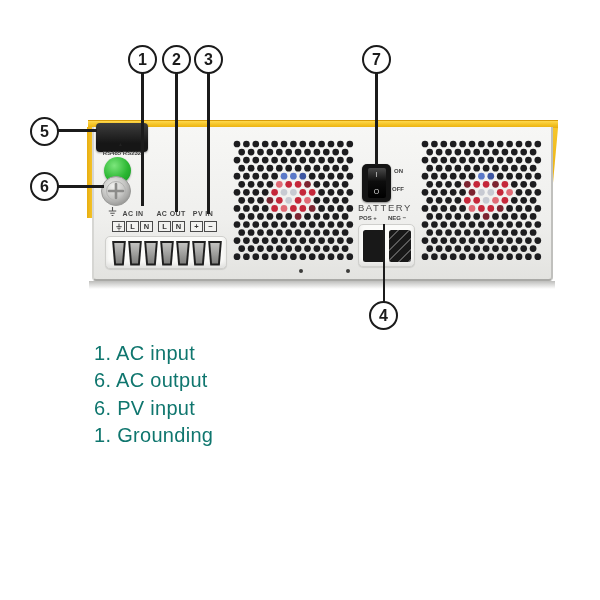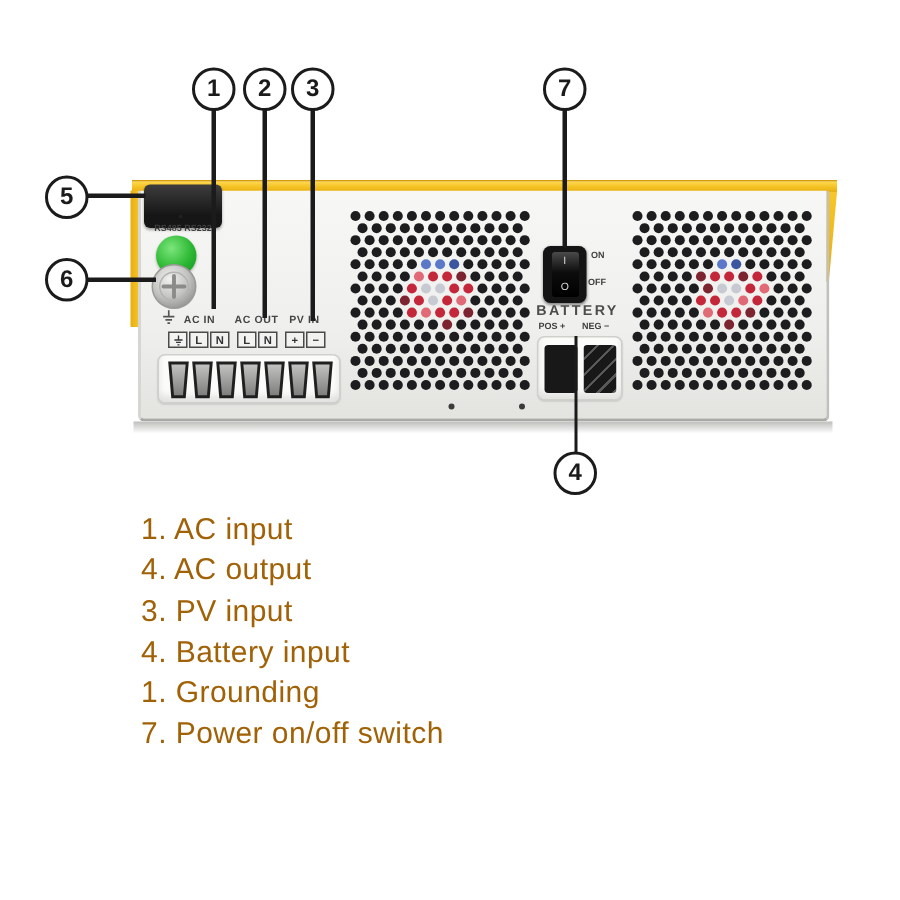--- a/index.html
+++ b/index.html
@@ -32,32 +32,32 @@
   .slot-in{position:absolute;left:2.5px;right:2.5px;top:2px;bottom:2px;
            clip-path:polygon(2% 0,98% 0,80% 100%,20% 100%);
            background:linear-gradient(180deg,#c2c2c0,#7d7d7b);}
 
   .switch{background:#141414;border-radius:5px;box-shadow:0 1px 2px rgba(0,0,0,.45);}
   .rocker{position:absolute;left:5.5px;top:4px;width:18px;height:30px;border-radius:2px;
           background:linear-gradient(180deg,#4a4a4a,#0d0d0d 45%,#000);}
   .rocker span{position:absolute;left:0;width:100%;text-align:center;color:#d9d9d9;font-size:7px;line-height:1;}
   .sw-i{top:3px;} .sw-o{bottom:3px;}
 
-  .bat-lbl{font-size:9.5px;font-weight:bold;color:#4c4c4c;letter-spacing:1.6px;text-align:center;line-height:1;}
+  .bat-lbl{font-size:9.5px;font-weight:normal;color:#4c4c4c;letter-spacing:1.6px;text-align:center;line-height:1;}
   .bat-term{position:absolute;top:5px;width:22px;height:32px;background:#181818;border-radius:2.5px;}
   .bat-term.r{background:#181818 repeating-linear-gradient(135deg,transparent 0 6px,rgba(255,255,255,.28) 6px 7.5px);}
 
   .pdot{border-radius:50%;background:#3b3b39;}
 
   .cline{background:#1b1b1b;}
   .callout{width:29px;height:29px;border:2.6px solid #1b1b1b;border-radius:50%;background:#fff;
            display:flex;align-items:center;justify-content:center;
            font-size:16px;font-weight:bold;color:#1b1b1b;z-index:41;}
 
-  .legend{font-size:20px;color:#a16207;line-height:27.3px;letter-spacing:.3px;white-space:nowrap;}
+  .legend{font-size:20px;color:#0f766e;line-height:27.3px;letter-spacing:.3px;white-space:nowrap;}
 
   svg{display:block;}
 </style>
 </head>
 <body>
 
 <div class="stage">
 
   <div class="abs y-top" style="left:88px;top:120px;width:470px;height:8px;"></div>
   <div class="abs y-left" style="left:87px;top:127px;width:6px;height:91px;"></div>
@@ -554,20 +554,18 @@
     </div>
   <div class="abs callout" style="left:30px;top:172px;">
       <span>6</span>
     </div>
   <div class="abs callout" style="left:369px;top:301px;">
       <span>4</span>
     </div>
 
   <div class="abs legend" style="left:94px;top:340px;">
     <div>1. AC input</div>
-    <div>4. AC output</div>
-    <div>3. PV input</div>
-    <div>4. Battery input</div>
+    <div>6. AC output</div>
+    <div>6. PV input</div>
     <div>1. Grounding</div>
-    <div>7. Power on/off switch</div>
   </div>
 
 </div>
 
 </body></html>

